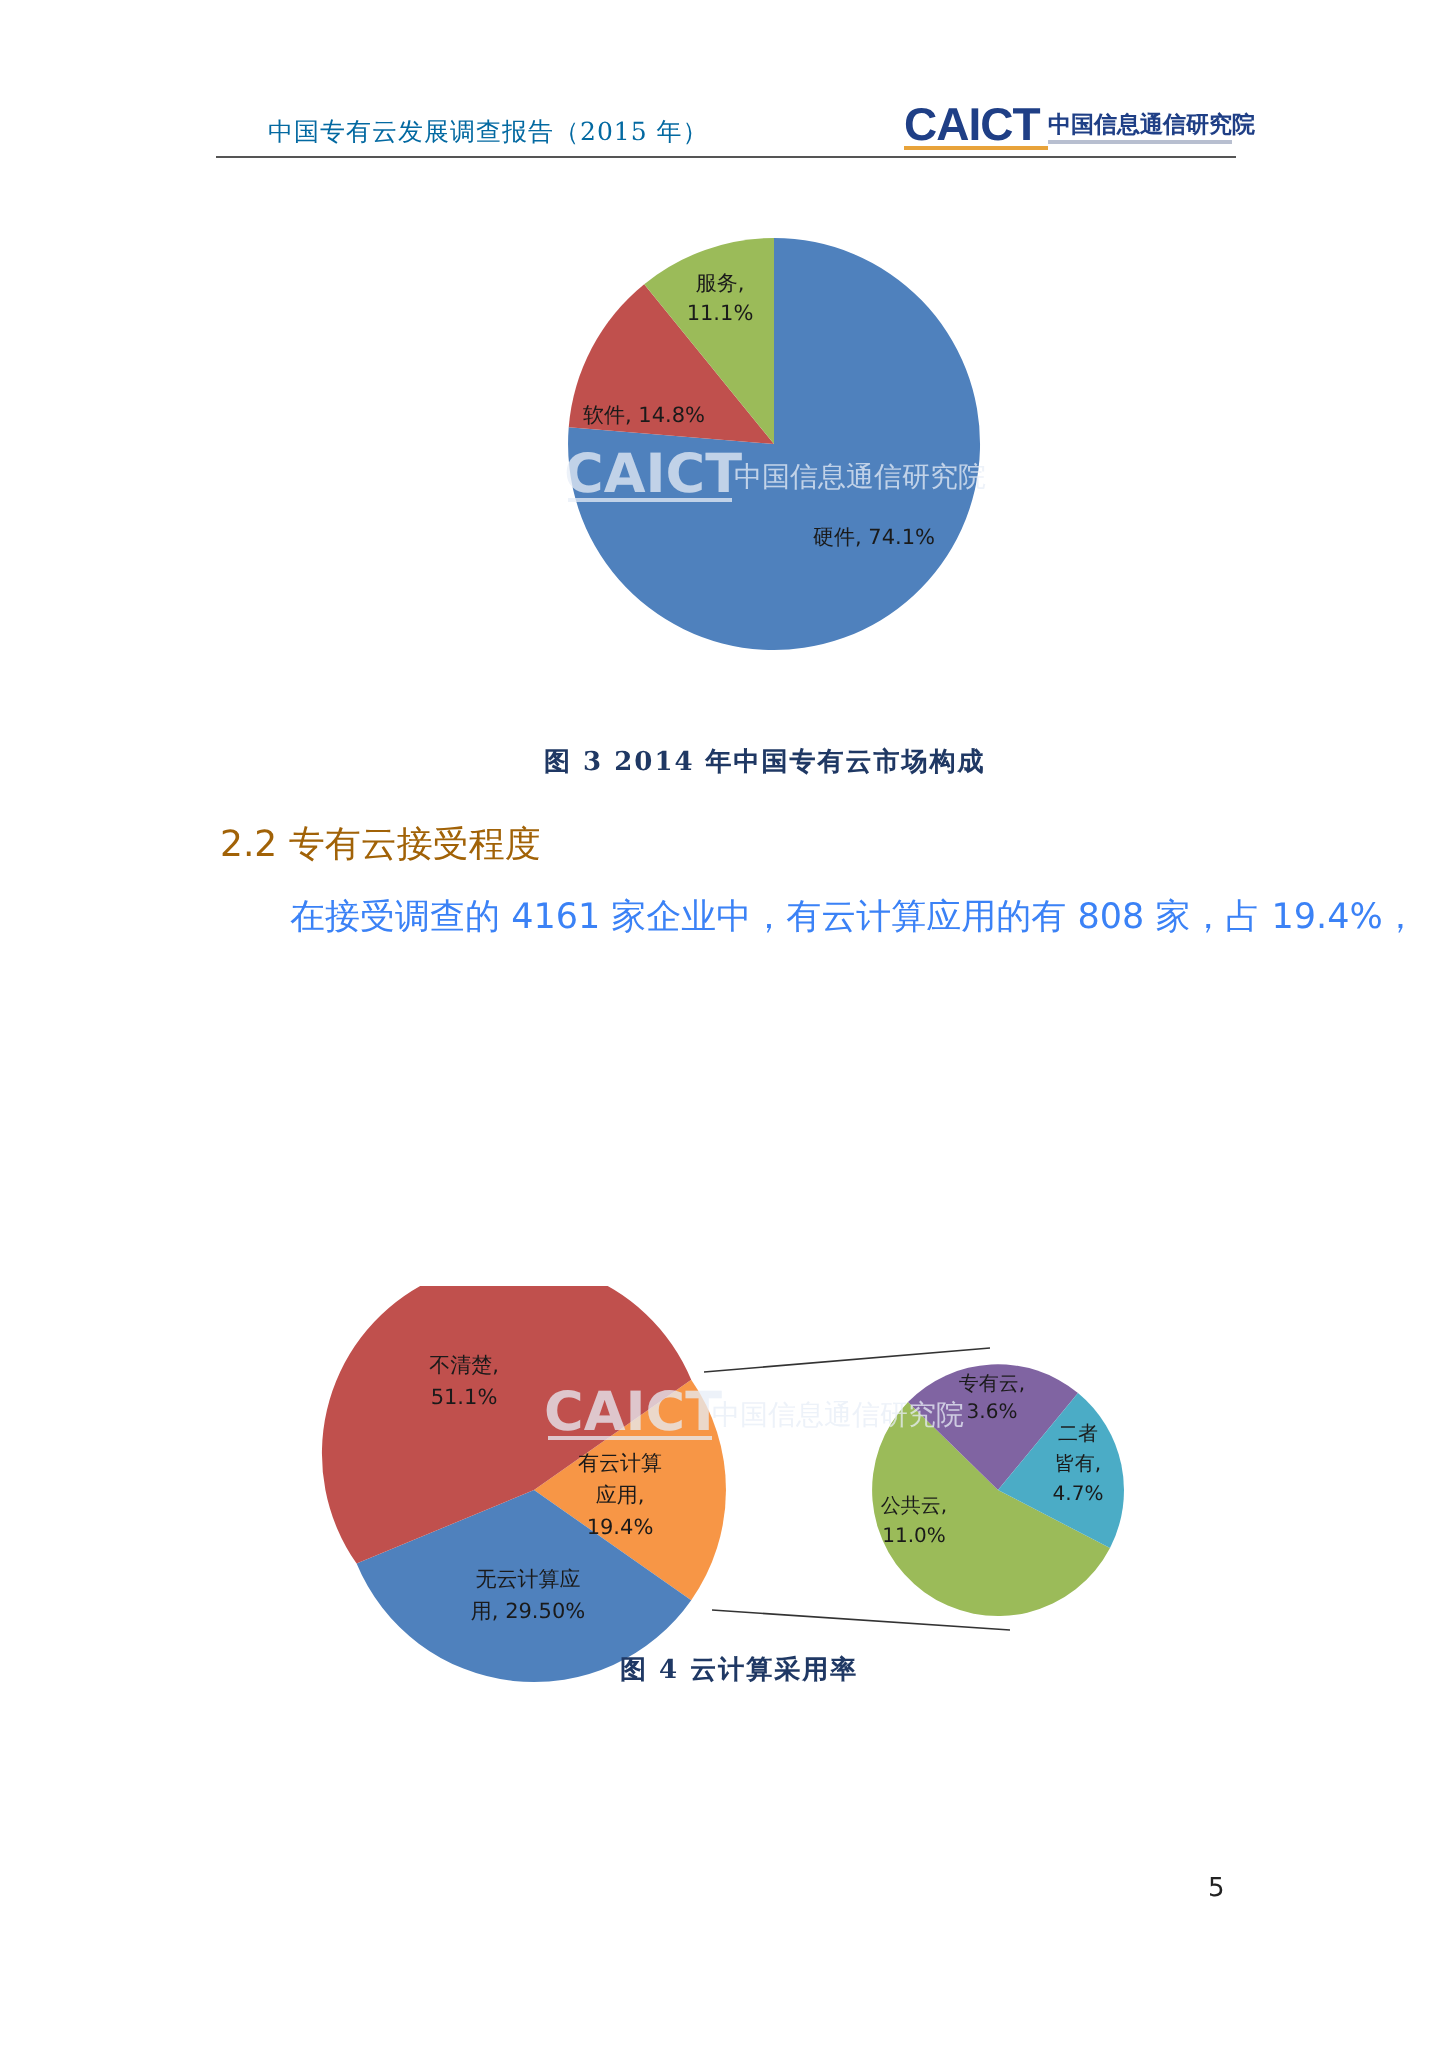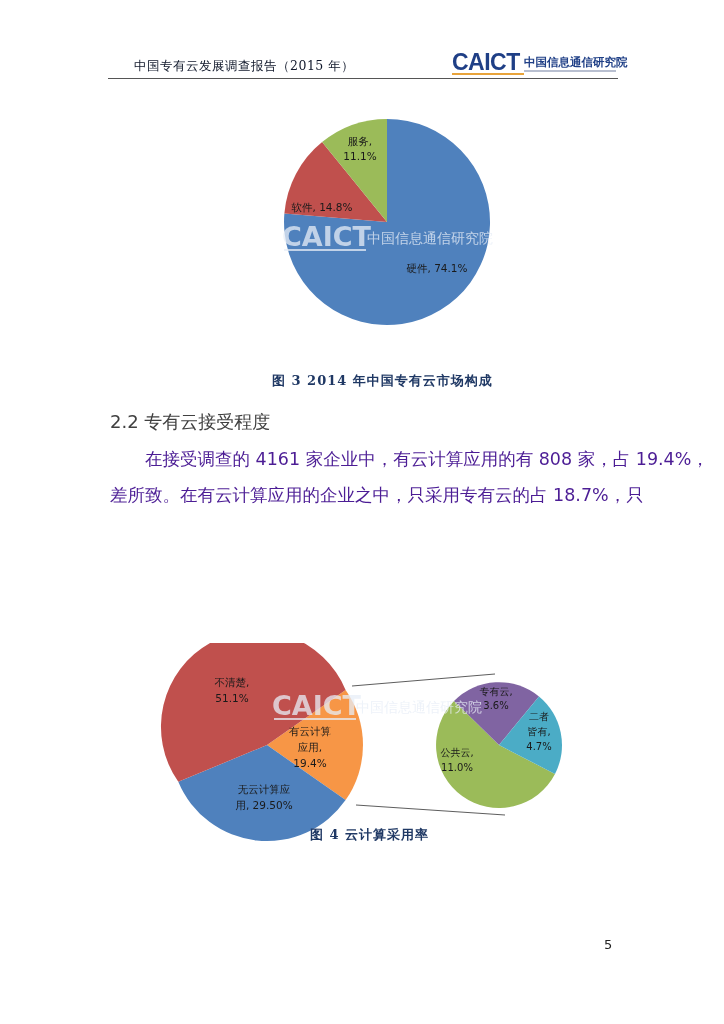--- a/index.html
+++ b/index.html
@@ -1,32 +1,32 @@
 <!DOCTYPE html>
 <html><head>
 <meta charset="utf-8">
 <style>
   html, body { margin:0; padding:0; background:#ffffff; }
   body { width:724px; height:1024px; position:relative; overflow:hidden;
          font-family:"DejaVu Sans", sans-serif; color:#222; }
   .header-title { position:absolute; left:134px; top:58px; font-family:"DejaVu Serif", serif;
-                  font-size:12.5px; color:#0f172a; letter-spacing:0.5px; }
+                  font-size:12.5px; color:#0369a1; letter-spacing:0.5px; }
   .header-logo { position:absolute; left:452px; top:50px; width:166px; height:24px; }
   .logo-caict { position:absolute; left:0; top:0; font-family:"Liberation Sans", sans-serif;
                 font-weight:bold; font-size:23px; color:#1f3f86; letter-spacing:-0.5px; line-height:24px; }
   .logo-cn { position:absolute; left:72px; top:5px; font-size:11.5px; font-weight:bold; color:#1f3f86; white-space:nowrap; }
   .logo-bar { position:absolute; left:0; top:23px; width:72px; height:2px; background:#e8a33a; }
   .logo-sub { position:absolute; left:72px; top:20px; width:92px; height:2px; background:#b8bfd0; }
   .header-rule { position:absolute; left:108px; top:78px; width:510px; height:1px; background:#555; }
 
   .chart1 { position:absolute; left:272px; top:115px; width:240px; height:230px; }
   .caption { position:absolute; font-family:"DejaVu Serif", serif; font-weight:bold; font-size:13px;
              color:#1f3864; letter-spacing:1px; white-space:nowrap; }
-  .section-heading { position:absolute; left:110px; top:410px; font-size:18px; color:#404040; }
-  .para { position:absolute; left:110px; width:508px; font-size:17.5px; line-height:36px; color:#4c1d95;
+  .section-heading { position:absolute; left:110px; top:410px; font-size:18px; color:#a16207; }
+  .para { position:absolute; left:110px; width:508px; font-size:17.5px; line-height:36px; color:#3b82f6;
           font-family:"DejaVu Sans", sans-serif; }
   .para .line { display:block; white-space:nowrap; }
   .chart2 { position:absolute; left:160px; top:643px; width:430px; height:220px; }
   .page-number { position:absolute; left:604px; top:937px; font-size:13px; color:#222; }
   svg text { font-family:"DejaVu Sans", sans-serif; }
 </style>
 </head>
 <body>
 
 <div class="header-title">中国专有云发展调查报告（2015 年）</div>
@@ -57,21 +57,20 @@
       <text x="95" y="128" font-size="14" fill="#e8eef7">中国信息通信研究院</text>
       <rect x="12" y="134" width="82" height="2" fill="#e8eef7"></rect>
     </g>
   </svg>
 </div>
 <div class="caption" style="left:272px; top:372px;">图 3 2014 年中国专有云市场构成</div>
 
 <div class="section-heading">2.2 专有云接受程度</div>
 <div class="para" style="top:441px;">
   <span class="line">　　在接受调查的 4161 家企业中，有云计算应用的有 808 家，占 19.4%，</span>
-  <span class="line">差所致。在有云计算应用的企业之中，只采用专有云的占 18.7%，只</span>
 </div>
 
 <div class="chart2">
   <svg width="430" height="220" viewBox="0 0 430 220">
 
     <g>
 
       <path d="M107,102 L185.6,46.9 A96,96 0 0,1 185.6,157.1 Z" fill="#f79646"></path>
 
       <path d="M107,102 L185.6,157.1 A96,96 0 0,1 18.3,138.8 Z" fill="#4f81bd"></path>

